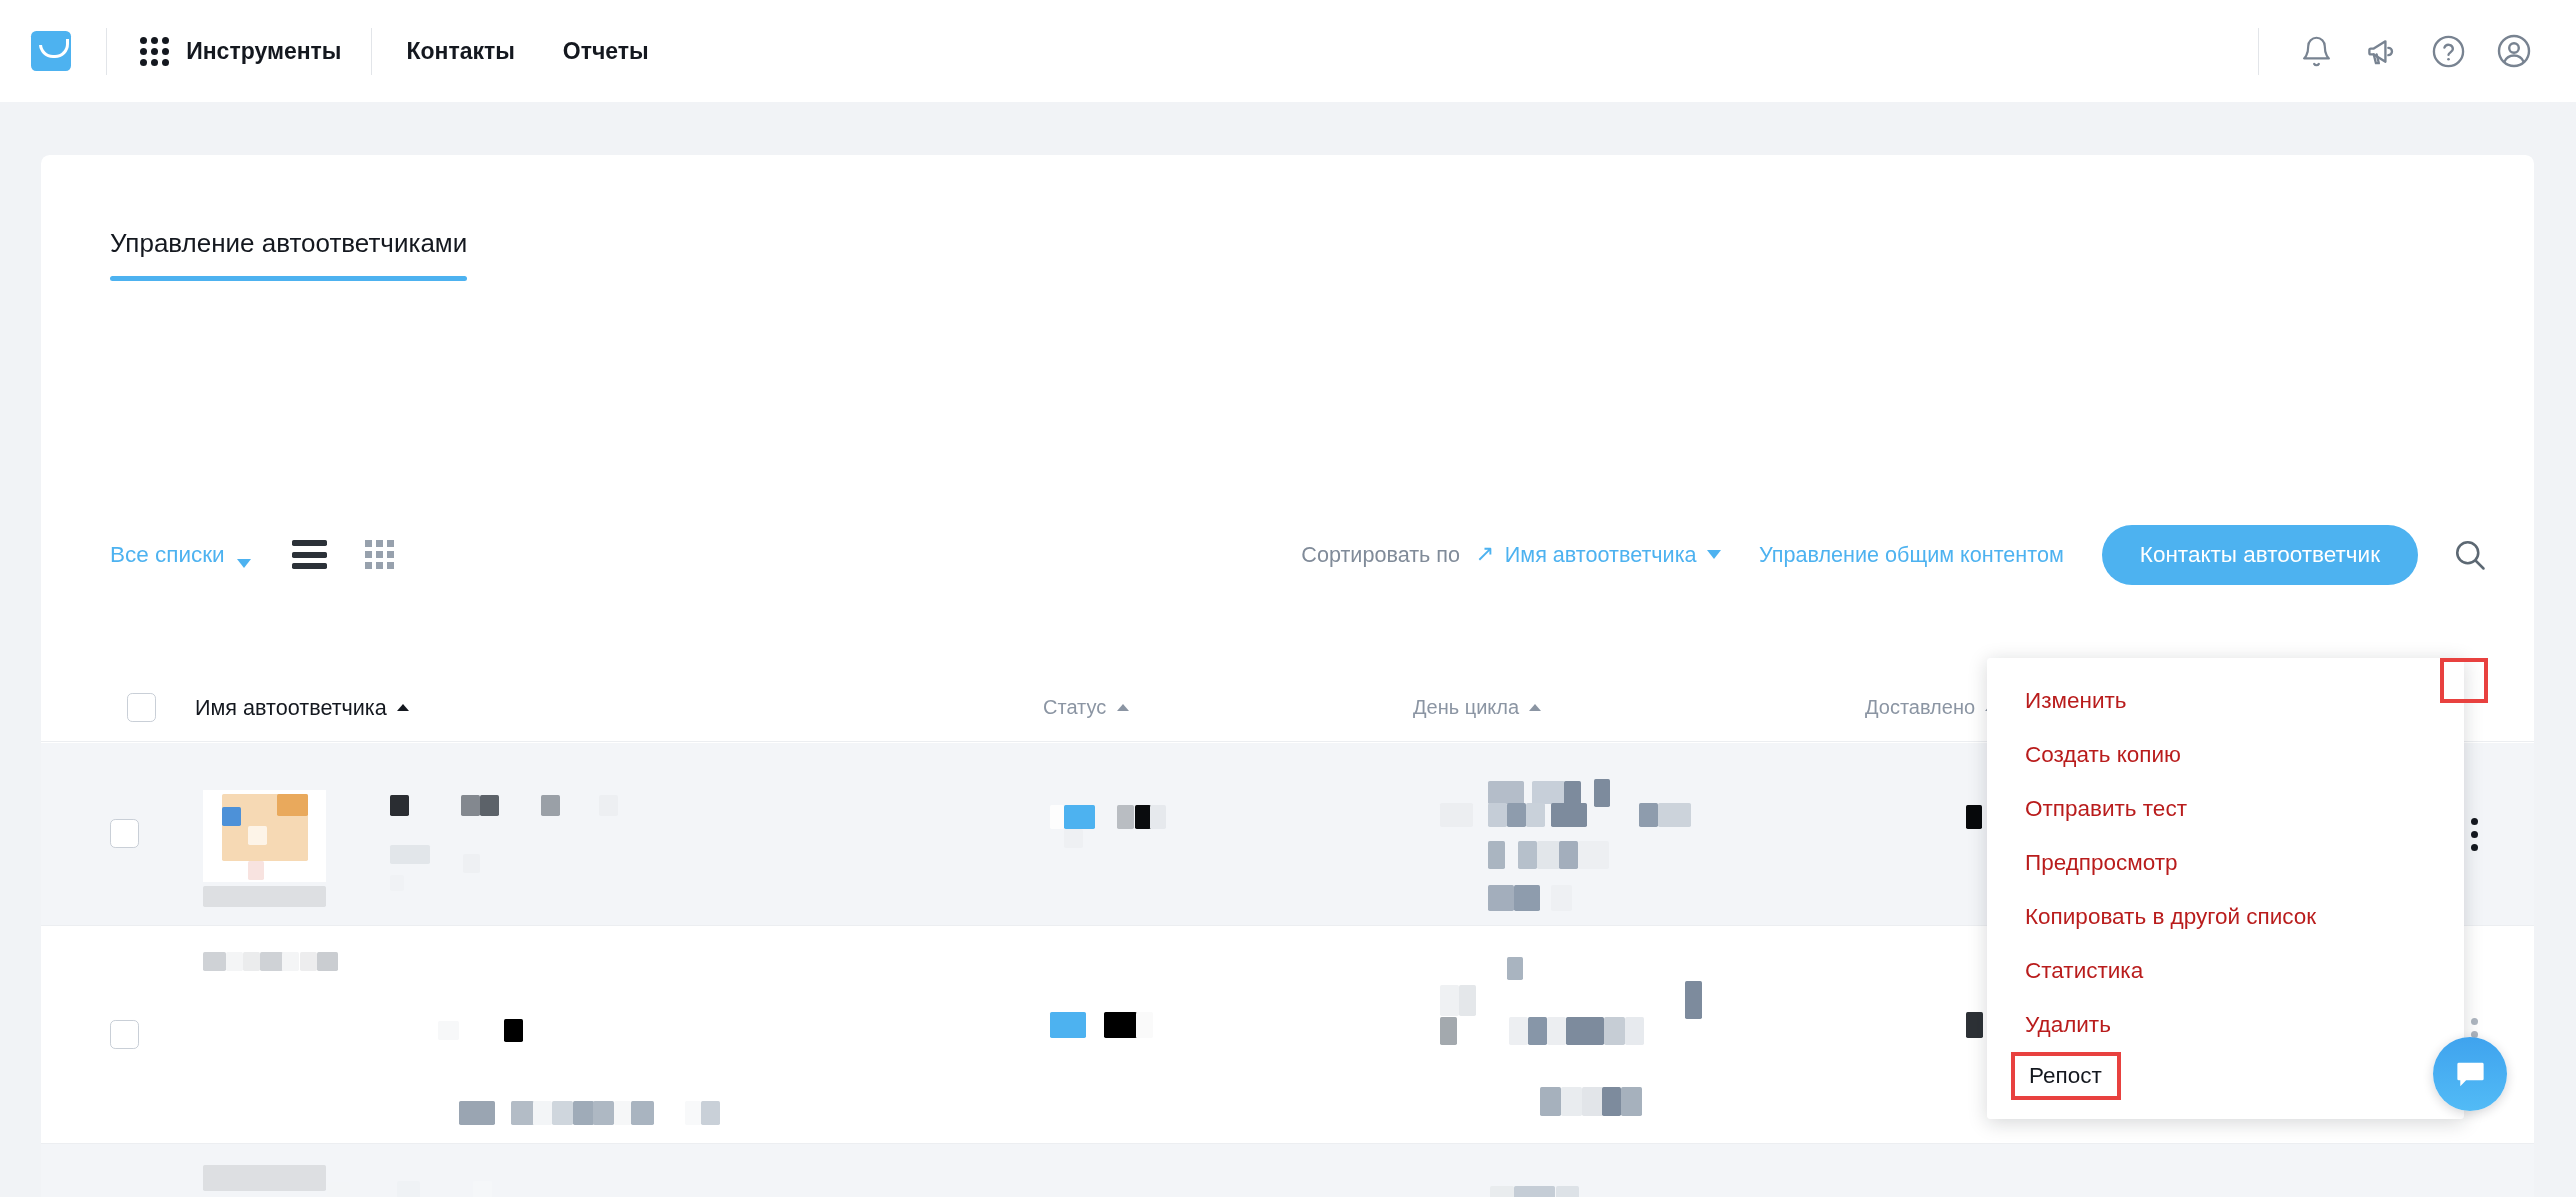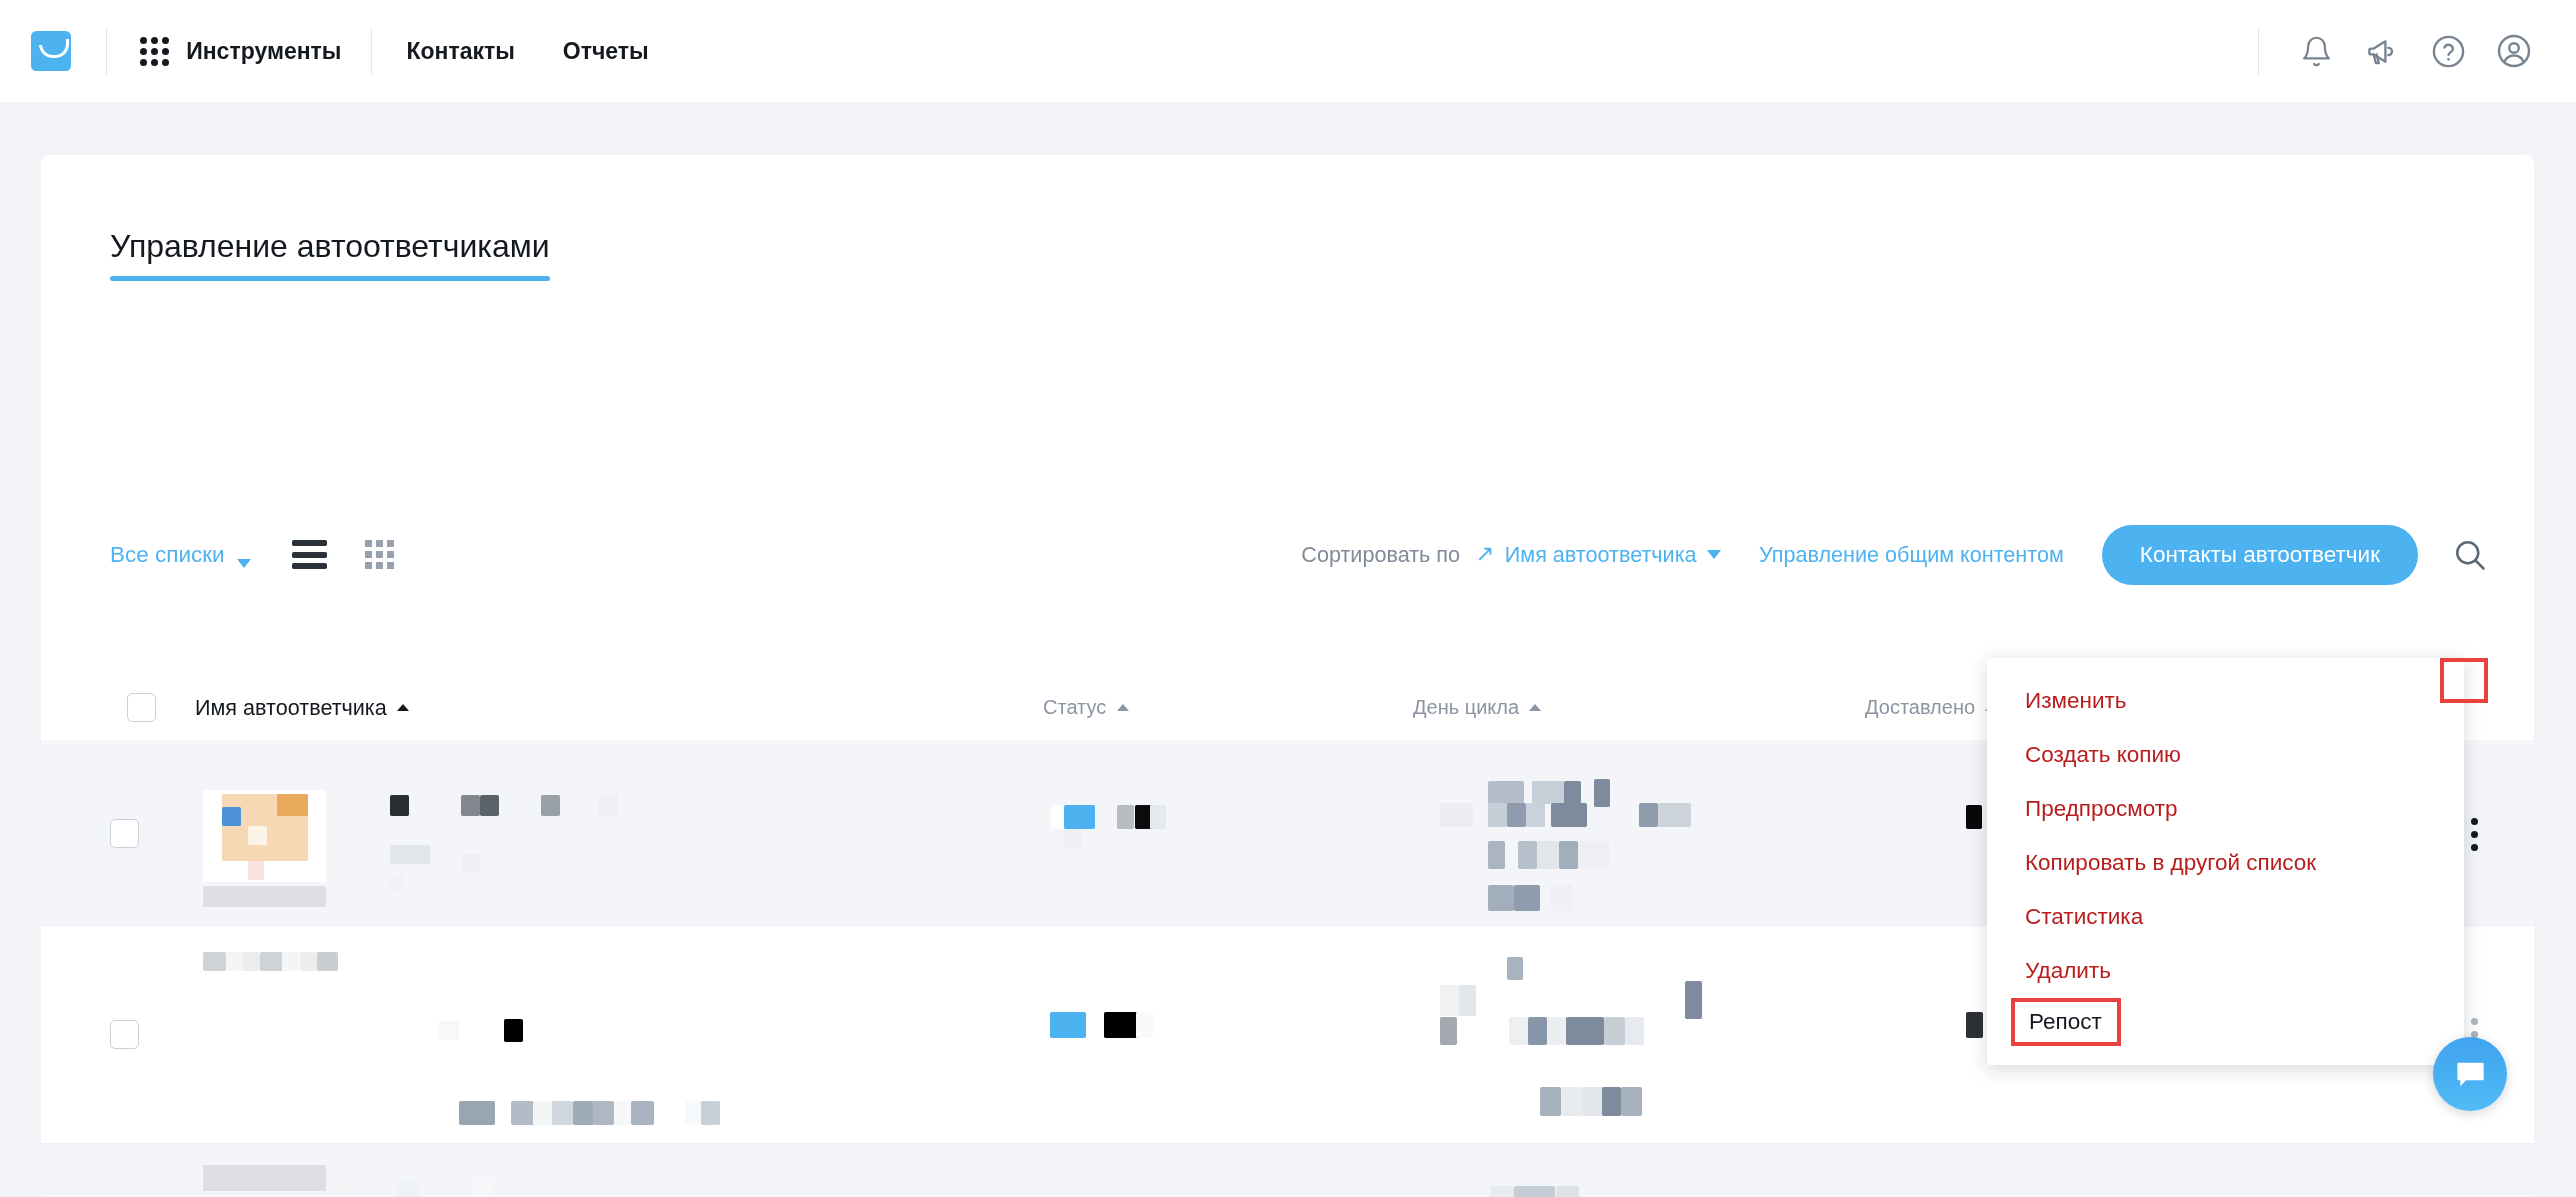--- a/index.html
+++ b/index.html
@@ -128,23 +128,23 @@
     background: #ffffff;
     border-radius: 8.6px;
   }
 
   
   .tab-row {
     position: absolute;
     top: 73px; left: 69px;
   }
   .tab-label {
-    font-size: 32px;
+    font-size: 26px;
     color: #14181f;
-    padding-bottom: 11px;
+    padding-bottom: 17px;
     display: inline-block;
     white-space: nowrap;
     cursor: pointer;
   }
   .tab-underline {
     height: 5.2px;
     background: #4db2f0;
     border-radius: 2.6px;
     width: 100%;
   }
@@ -658,20 +658,21 @@
 
       </div>
 
     </div>
   </div>
 </div>
 
 <div class="menu">
   <div class="menu-item">Изменить</div>
   <div class="menu-item">Создать копию</div>
+  <div class="menu-item">Отправить тест</div>
   <div class="menu-item">Предпросмотр</div>
   <div class="menu-item">Копировать в другой список</div>
   <div class="menu-item">Статистика</div>
   <div class="menu-item">Удалить</div>
   <div class="menu-item-wrap">
     <span class="menu-item highlight">Репост</span>
   </div>
 </div>
 
 <div class="kebab-highlight"></div>

